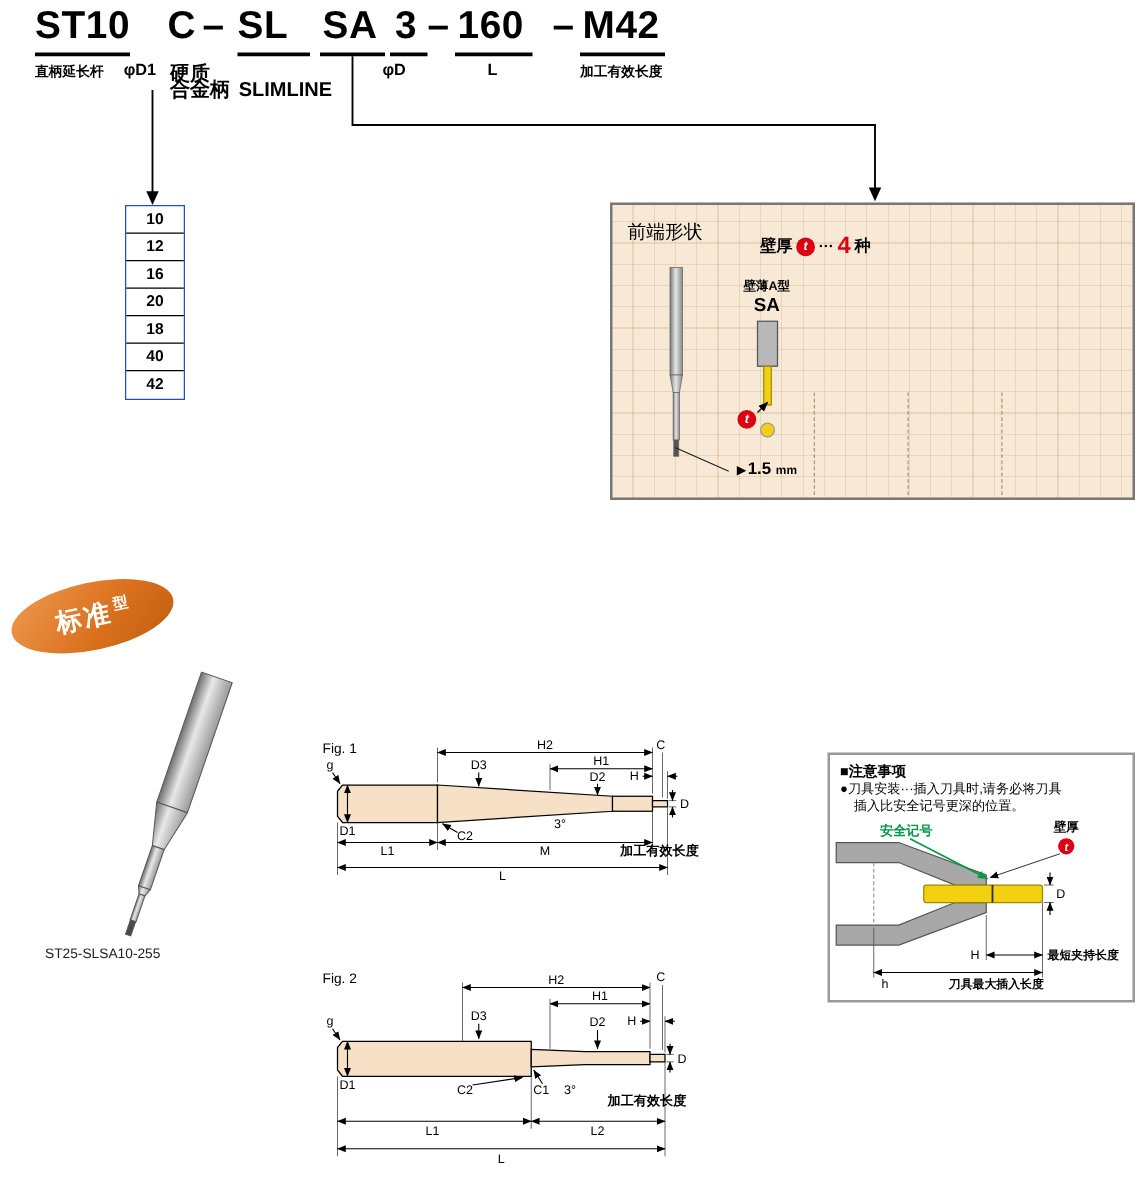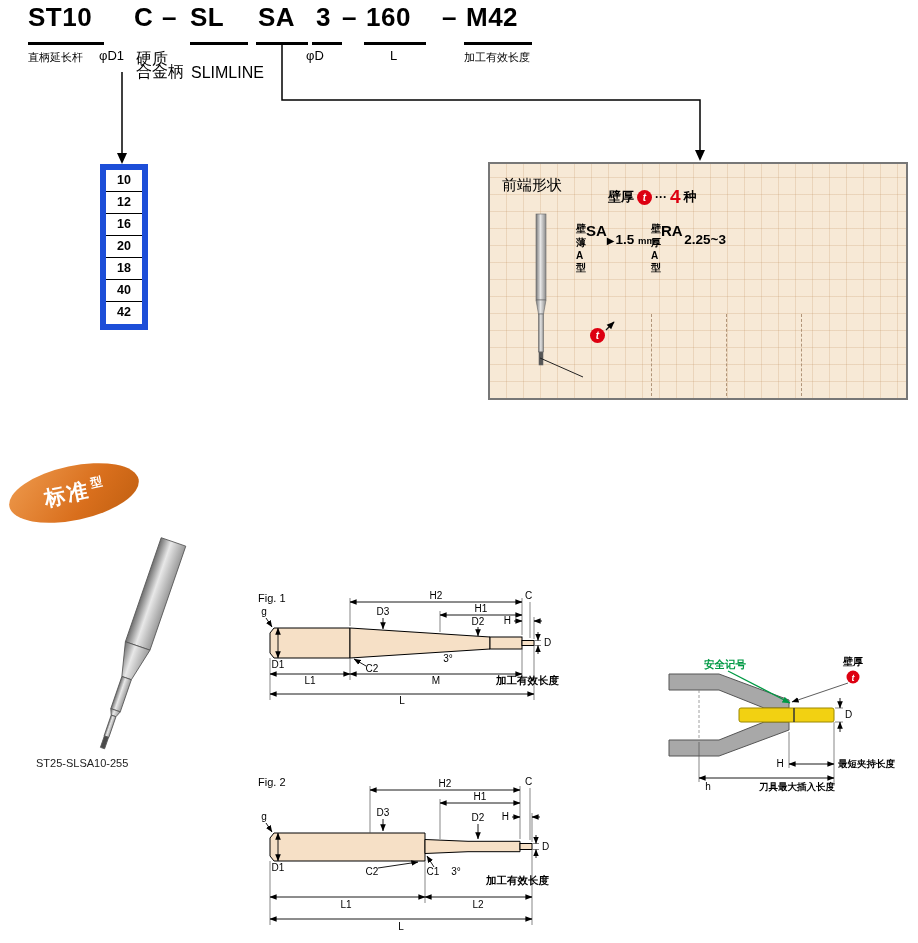--- a/index.html
+++ b/index.html
@@ -1,41 +1,41 @@
 <!DOCTYPE html>
 <html><head>
 <meta charset="utf-8">
 <style>
   *{margin:0;padding:0;box-sizing:border-box}
   body{background:#fff;font-family:"Liberation Sans","DejaVu Sans",sans-serif;color:#000}
   #page{position:relative;width:918px;height:943px;background:#fff;overflow:hidden}
   .abs{position:absolute}
-  .codeseg{position:absolute;top:2px;font-size:26px;font-weight:700;white-space:nowrap;letter-spacing:0.5px}
+  .codeseg{position:absolute;top:2px;font-size:31px;font-weight:700;white-space:nowrap;letter-spacing:0.5px}
   .bar{position:absolute;top:42px;height:3px;background:#000}
-  .clabel{position:absolute;font-size:11px;font-weight:400;white-space:nowrap}
+  .clabel{position:absolute;font-size:11px;font-weight:700;white-space:nowrap}
   .clabel-lg{font-size:13px}
   .clabel-sm{font-size:16px}
   
-  #sizetbl{position:absolute;left:100px;top:164px;width:48px;border:6px solid #1d4ed8;background:#fff}
+  #sizetbl{position:absolute;left:100px;top:164px;width:48px;border:1px solid #1d4ed8;background:#fff}
   #sizetbl .cell{height:22px;line-height:21px;text-align:center;font-size:12.5px;font-weight:700;border-bottom:1px solid #000}
   #sizetbl .cell:last-child{border-bottom:none}
   
   #panel{position:absolute;left:488px;top:162px;width:420px;height:238px;border:2px solid #777;
     background-color:#f7e9d6;
     background-image:repeating-linear-gradient(0deg,transparent,transparent 16px,rgba(190,140,90,.22) 16px,rgba(190,140,90,.22) 17px),
                      repeating-linear-gradient(90deg,transparent,transparent 16px,rgba(190,140,90,.22) 16px,rgba(190,140,90,.22) 17px)}
   #panel-title{position:absolute;left:12px;top:12px;font-size:15px;font-weight:400}
   #wallline{position:absolute;left:118px;top:22px;display:flex;align-items:center;gap:3px}
   .wl-txt{font-size:13px;font-weight:700}
   .t-circle{display:inline-flex;width:15px;height:15px;border-radius:50%;background:#dd0011;color:#fff;
     font-size:10px;font-style:italic;font-weight:700;align-items:center;justify-content:center}
   .wl-dots{font-size:12px;font-weight:700}
   .wl-4{font-size:19px;font-weight:700;color:#dd0011}
   #cols{position:absolute;left:86px;top:58px;display:flex}
-  .col{width:75px;display:flex;flex-direction:row;align-items:flex-start}
+  .col{width:75px;display:flex;flex-direction:column;align-items:center}
   .th1{font-size:10px;font-weight:700;height:14px}
   .th2{font-size:15px;font-weight:700;height:20px}
   .cval{margin-top:10px;font-size:13.5px;font-weight:700;white-space:nowrap}
   .cval .u{font-size:9.5px}
   .cval .tri{font-size:10px;margin-right:1px}
   .colsep{position:absolute;top:150px;height:82px;border-left:1px dashed #b09478}
   #panel-t{position:absolute;left:590px;top:328px}
   
   #badge{position:absolute;left:8px;top:466px;width:132px;height:54px;border-radius:50%;
     background:linear-gradient(135deg,#ee9a4d,#d96f1d 60%,#c05f10);transform:rotate(-12deg);
@@ -129,33 +129,20 @@
         <svg width="44" height="70">
           <rect x="14" y="1" width="16" height="36" fill="#b8b8b8" stroke="#555"></rect>
           <rect x="19" y="37" width="6" height="31" fill="#f2d112" stroke="#9c8800"></rect>
         </svg>
         <svg width="44" height="26" style="margin-top:5px">
           <circle cx="22" cy="13" r="5.5" fill="#f2d112" stroke="#999"></circle>
         </svg>
         <div class="cval">
           <span class="tri">▶</span><span>1.5</span> <span class="u">mm</span>
         </div>
-      </div>
-      <div class="col">
-        <div class="th1">壁厚A型</div>
-        <div class="th2">RA</div>
-        <svg width="44" height="70">
-          <rect x="14" y="1" width="16" height="36" fill="#b8b8b8" stroke="#555"></rect>
-          <rect x="17.5" y="37" width="9" height="31" fill="#f2d112" stroke="#9c8800"></rect>
-        </svg>
-        <svg width="44" height="26" style="margin-top:5px">
-          <circle cx="22" cy="13" r="8" fill="#cfcfcf" stroke="#666"></circle>
-          <circle cx="22" cy="13" r="2.8" fill="#f2d112" stroke="#9c8800"></circle>
-        </svg>
-        <div class="cval"><span>2.25~3</span></div>
       </div>
     </div>
     <div class="colsep" style="left:161px"></div>
     <div class="colsep" style="left:236px"></div>
     <div class="colsep" style="left:311px"></div>
   </div>
   <span class="t-circle" id="panel-t">t</span>
 
   <div id="badge">
     <span class="b1">标准</span>
@@ -296,20 +283,25 @@
       <text x="124" y="103" text-anchor="middle">C2</text>
       <text x="185" y="103" text-anchor="middle">C1</text>
       <text x="208" y="103" text-anchor="middle">3°</text>
       <text x="238" y="112" class="dtb">加工有效长度</text>
       <text x="98" y="136" text-anchor="middle">L1</text>
       <text x="230" y="136" text-anchor="middle">L2</text>
       <text x="153" y="158" text-anchor="middle">L</text>
     </g>
   </svg>
 
+  <div id="note">
+    <div class="nt">■注意事项</div>
+    <div class="nb">●刀具安装···插入刀具时,请务必将刀具</div>
+    <div class="nb nb2">插入比安全记号更深的位置。</div>
+  </div>
   <svg class="abs" style="left:664px;top:654px" width="240" height="146" viewBox="0 0 240 146">
     <defs>
       <marker id="na" viewBox="0 0 10 10" refX="9.5" refY="5" markerWidth="7" markerHeight="7" orient="auto-start-reverse" markerUnits="userSpaceOnUse">
           <path d="M0,1L10,5L0,9z"></path>
         </marker>
       <marker id="nag" viewBox="0 0 10 10" refX="9.5" refY="5" markerWidth="8" markerHeight="8" orient="auto" markerUnits="userSpaceOnUse">
           <path d="M0,1L10,5L0,9z" fill="#009944"></path>
         </marker>
     </defs>
     <g fill="#a8a8a8" stroke="#555" stroke-width="1">

